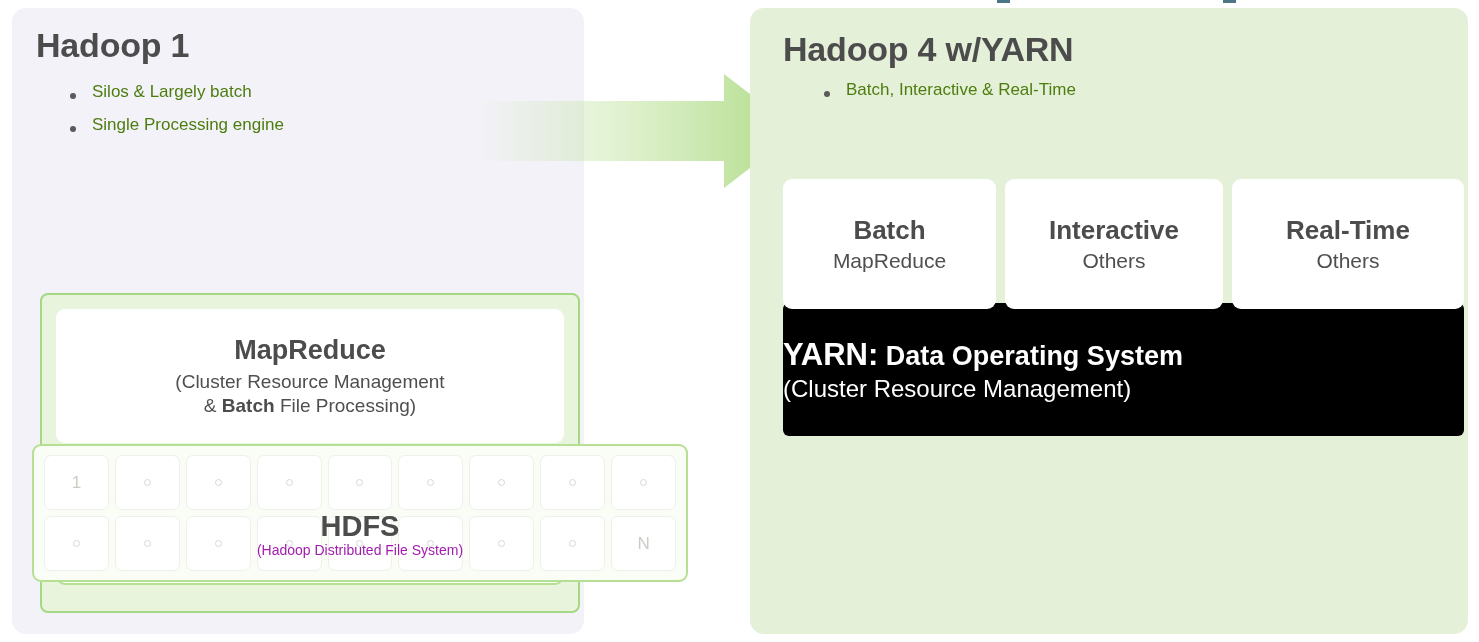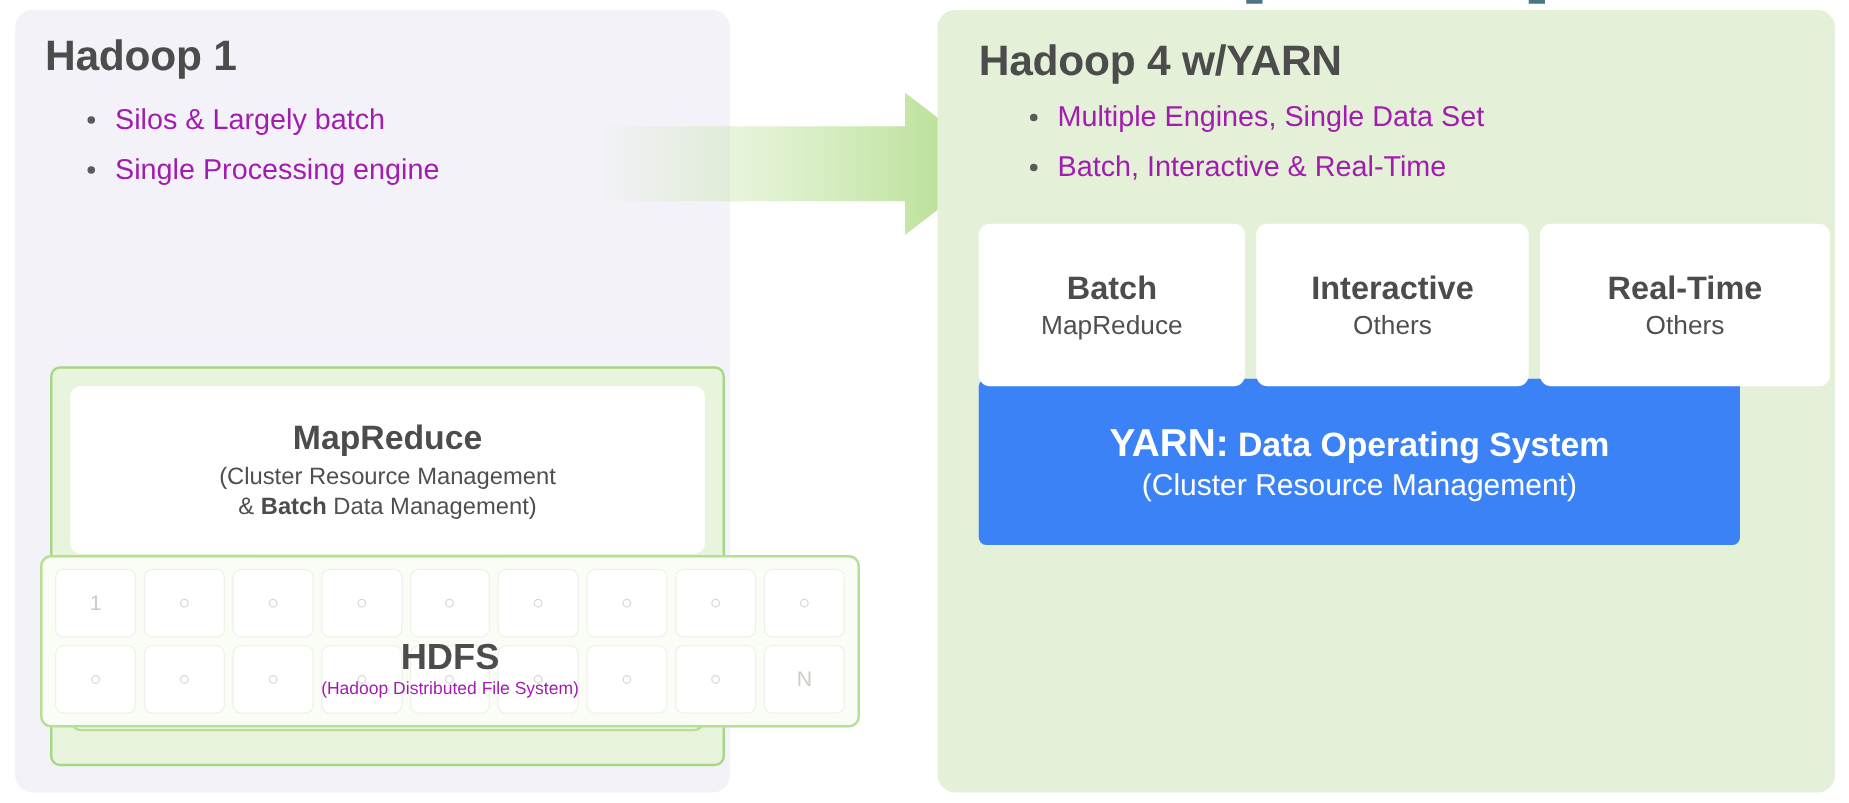--- a/index.html
+++ b/index.html
@@ -54,22 +54,22 @@
     left: 52px;
     top: 74px;
     margin: 0;
     padding: 0;
     list-style: none;
   }
   #panel-right .bullets { left: 68px; top: 72px; }
 
   .bullets li {
     position: relative;
-    font-size: 23px;
-    color: #a21caf;
+    font-size: 17px;
+    color: #4d7c0f;
     padding-left: 28px;
     margin-bottom: 13px;
     white-space: nowrap;
   }
   .bullets li::before {
     content: "";
     position: absolute;
     left: 6px;
     top: 11px;
     width: 6px;
@@ -226,28 +226,28 @@
   .engine-sub {
     font-size: 21px;
     color: #4f4f4f;
   }
 
   
   #yarn-band {
     position: absolute;
     left: 783px;
     top: 303px;
-    width: 609px;
+    width: 681px;
     height: 133px;
-    background: #3b82f6;
+    background: #000000;
     border-radius: 6px;
     box-sizing: border-box;
     display: flex;
     flex-direction: column;
-    align-items: center;
+    align-items: flex-start;
     justify-content: center;
     z-index: 2;
   }
   .yarn-tab {
     position: absolute;
     top: -11px;
     width: 13px;
     height: 14px;
     background: #4d7588;
     z-index: 1;
@@ -284,21 +284,21 @@
     <li>Silos &amp; Largely batch</li>
     <li>Single Processing engine</li>
   </ul>
 
   <div id="left-stack">
 
     <div id="mapreduce-box">
       <div class="mr-title">MapReduce</div>
       <div class="mr-sub">
         <span>(Cluster Resource Management</span><br>
-        <span>&amp; </span><b>Batch</b><span> Data Management)</span>
+        <span>&amp; </span><b>Batch</b><span> File Processing)</span>
       </div>
     </div>
 
     <div class="hdfs-box" id="hdfs-left">
       <div class="node-grid" id="node-grid-left">
           <div class="node-cell">1</div>
           <div class="node-cell">
             <span class="dot"></span>
           </div>
           <div class="node-cell">
@@ -352,21 +352,20 @@
       <stop offset="45%" stop-color="#b9e095" stop-opacity="0.45"></stop>
       <stop offset="100%" stop-color="#b0dc88" stop-opacity="1"></stop>
     </linearGradient>
   </defs>
   <path d="M0,29 L246,29 L246,2 L320,59 L246,116 L246,89 L0,89 Z" fill="url(#arrGrad)"></path>
 </svg>
 
 <div class="panel" id="panel-right">
   <div class="panel-title">Hadoop 4 w/YARN</div>
   <ul class="bullets">
-    <li>Multiple Engines, Single Data Set</li>
     <li>Batch, Interactive &amp; Real-Time</li>
   </ul>
 </div>
 
 <div class="engine-box" id="engine-0">
   <div class="engine-title">Batch</div>
   <div class="engine-sub">MapReduce</div>
 </div>
 <div class="engine-box" id="engine-1">
   <div class="engine-title">Interactive</div>

